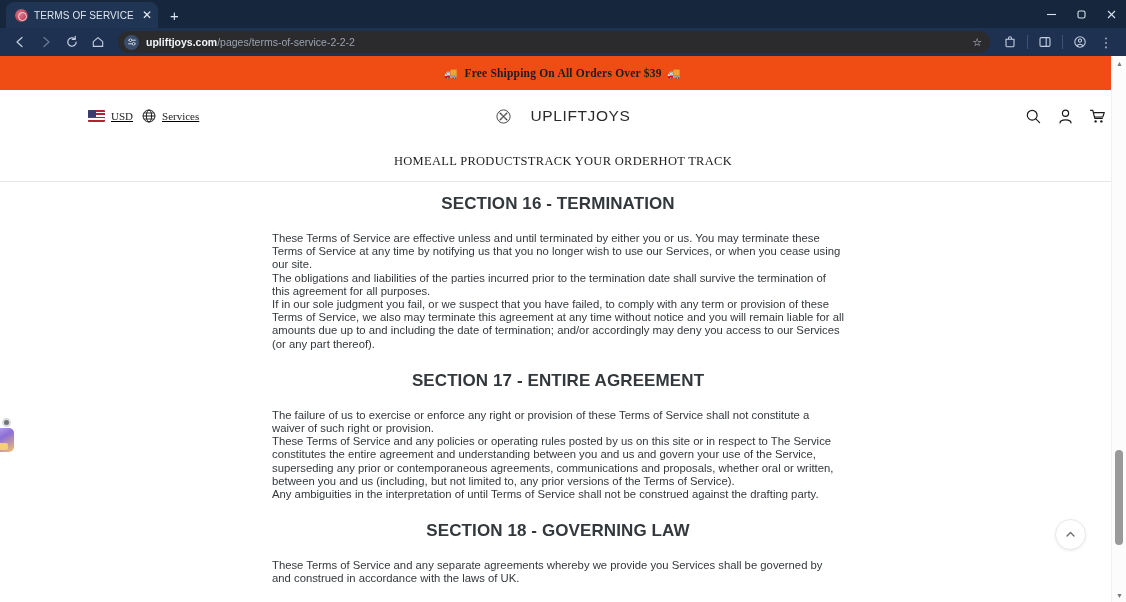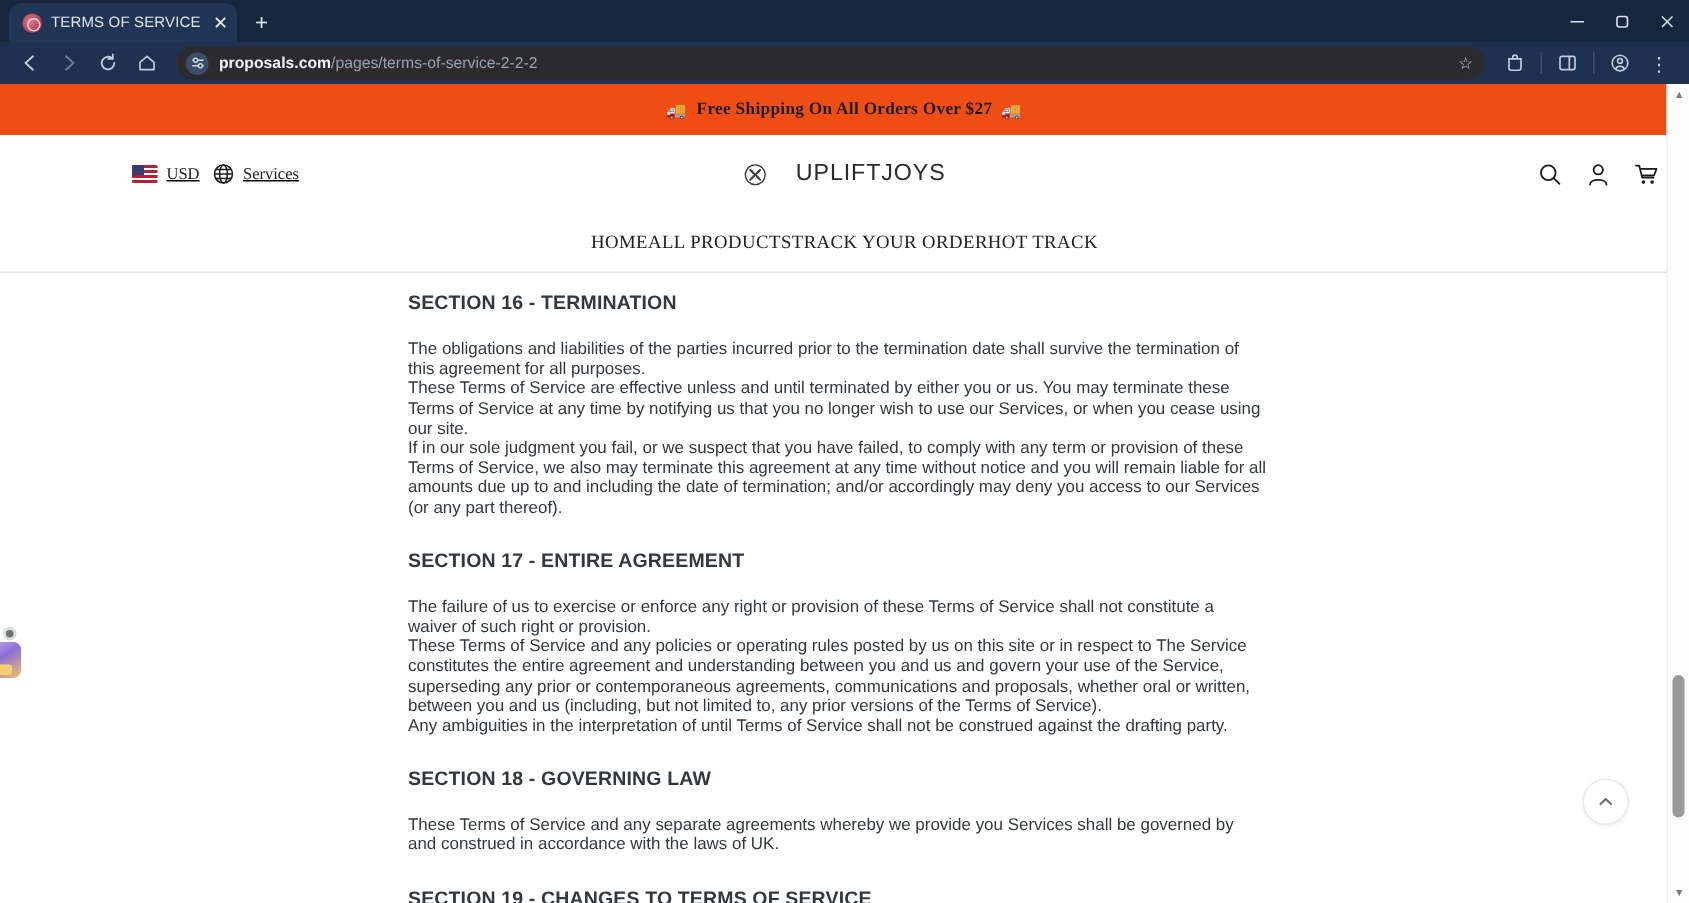--- a/index.html
+++ b/index.html
@@ -184,22 +184,23 @@
   
   .doc {
     padding: 12px 0 0 0;
     background: #fff;
     height: 420px;
     overflow: hidden;
     position: relative;
   }
   .doc-inner { width: 572px; margin: 0 auto 0 272px; }
   .sec-h {
-    font-size: 13px; color: #33383d; letter-spacing: .1px;
+    font-size: 17px; color: #33383d; letter-spacing: .1px;
     margin: 0 0 18px 0;
+    text-align: center;
   }
   .sec-h.spaced { margin-top: 20px; }
   p.body {
     font-size: 11.3px; color: #33383d; line-height: 13.2px;
     margin: 0 0 18px 0;
   }
   p.body.tight { margin-bottom: 0; }
 
   
   .promo-widget {
@@ -323,21 +324,21 @@
 
     <div class="omnibox">
       <span class="omni-icon">
         <svg width="10" height="10" viewBox="0 0 10 10">
           <line x1="1.2" y1="3.2" x2="8.8" y2="3.2" stroke="#cfd9e8" stroke-width="1"></line>
           <line x1="1.2" y1="6.8" x2="8.8" y2="6.8" stroke="#cfd9e8" stroke-width="1"></line>
           <circle cx="3.4" cy="3.2" r="1.3" fill="#2b2b2e" stroke="#cfd9e8" stroke-width="1"></circle>
           <circle cx="6.6" cy="6.8" r="1.3" fill="#2b2b2e" stroke="#cfd9e8" stroke-width="1"></circle>
         </svg>
       </span>
-      <span class="url"><b>proposals.com</b><span>/pages/terms-of-service-2-2-2</span></span>
+      <span class="url"><b>upliftjoys.com</b><span>/pages/terms-of-service-2-2-2</span></span>
       <span class="star">☆</span>
     </div>
 
     <div class="tbtn">
       <svg width="14" height="14" viewBox="0 0 14 14">
           <path d="M3 4.2 h8 v6.2 a1.4 1.4 0 0 1 -1.4 1.4 h-5.2 a1.4 1.4 0 0 1 -1.4 -1.4 z" fill="none" stroke="currentColor" stroke-width="1.1"></path>
           <path d="M5.5 4.2 v-1 a1.5 1.5 0 0 1 3 0 v1" fill="none" stroke="currentColor" stroke-width="1.1"></path>
         </svg>
     </div>
     <span class="sep"></span>
@@ -355,21 +356,21 @@
           <path d="M3.9 11.2 a3.4 3.4 0 0 1 6.2 0" fill="none" stroke="currentColor" stroke-width="1.1"></path>
         </svg>
     </div>
     <div class="tbtn" style="font-size:13px;">⋮</div>
   </div>
 
   <div class="viewport">
 
     <div class="announce">
       <span class="truck">🚚</span>
-      <span>Free Shipping On All Orders Over $27</span>
+      <span>Free Shipping On All Orders Over $39</span>
       <span class="truck">🚚</span>
     </div>
 
     <div class="site-header">
       <div class="locale">
         <div class="loc-item">
           <span class="flag"></span>
           <span>USD</span>
         </div>
         <div class="loc-item">
@@ -429,22 +430,22 @@
       <a>HOME</a>
       <a>ALL PRODUCTS</a>
       <a>TRACK YOUR ORDER</a>
       <a>HOT TRACK</a>
     </div>
 
     <div class="doc">
       <div class="doc-inner">
 
         <h2 class="sec-h">SECTION 16 - TERMINATION</h2>
+        <p class="body tight">These Terms of Service are effective unless and until terminated by either you or us. You may terminate these Terms of Service at any time by notifying us that you no longer wish to use our Services, or when you cease using our site.</p>
         <p class="body tight">The obligations and liabilities of the parties incurred prior to the termination date shall survive the termination of this agreement for all purposes.</p>
-        <p class="body tight">These Terms of Service are effective unless and until terminated by either you or us. You may terminate these Terms of Service at any time by notifying us that you no longer wish to use our Services, or when you cease using our site.</p>
         <p class="body">If in our sole judgment you fail, or we suspect that you have failed, to comply with any term or provision of these Terms of Service, we also may terminate this agreement at any time without notice and you will remain liable for all amounts due up to and including the date of termination; and/or accordingly may deny you access to our Services (or any part thereof).</p>
 
         <h2 class="sec-h spaced">SECTION 17 - ENTIRE AGREEMENT</h2>
         <p class="body tight">The failure of us to exercise or enforce any right or provision of these Terms of Service shall not constitute a waiver of such right or provision.</p>
         <p class="body tight">These Terms of Service and any policies or operating rules posted by us on this site or in respect to The Service constitutes the entire agreement and understanding between you and us and govern your use of the Service, superseding any prior or contemporaneous agreements, communications and proposals, whether oral or written, between you and us (including, but not limited to, any prior versions of the Terms of Service).</p>
         <p class="body">Any ambiguities in the interpretation of until Terms of Service shall not be construed against the drafting party.</p>
 
         <h2 class="sec-h spaced">SECTION 18 - GOVERNING LAW</h2>
         <p class="body">These Terms of Service and any separate agreements whereby we provide you Services shall be governed by and construed in accordance with the laws of UK.</p>
 

